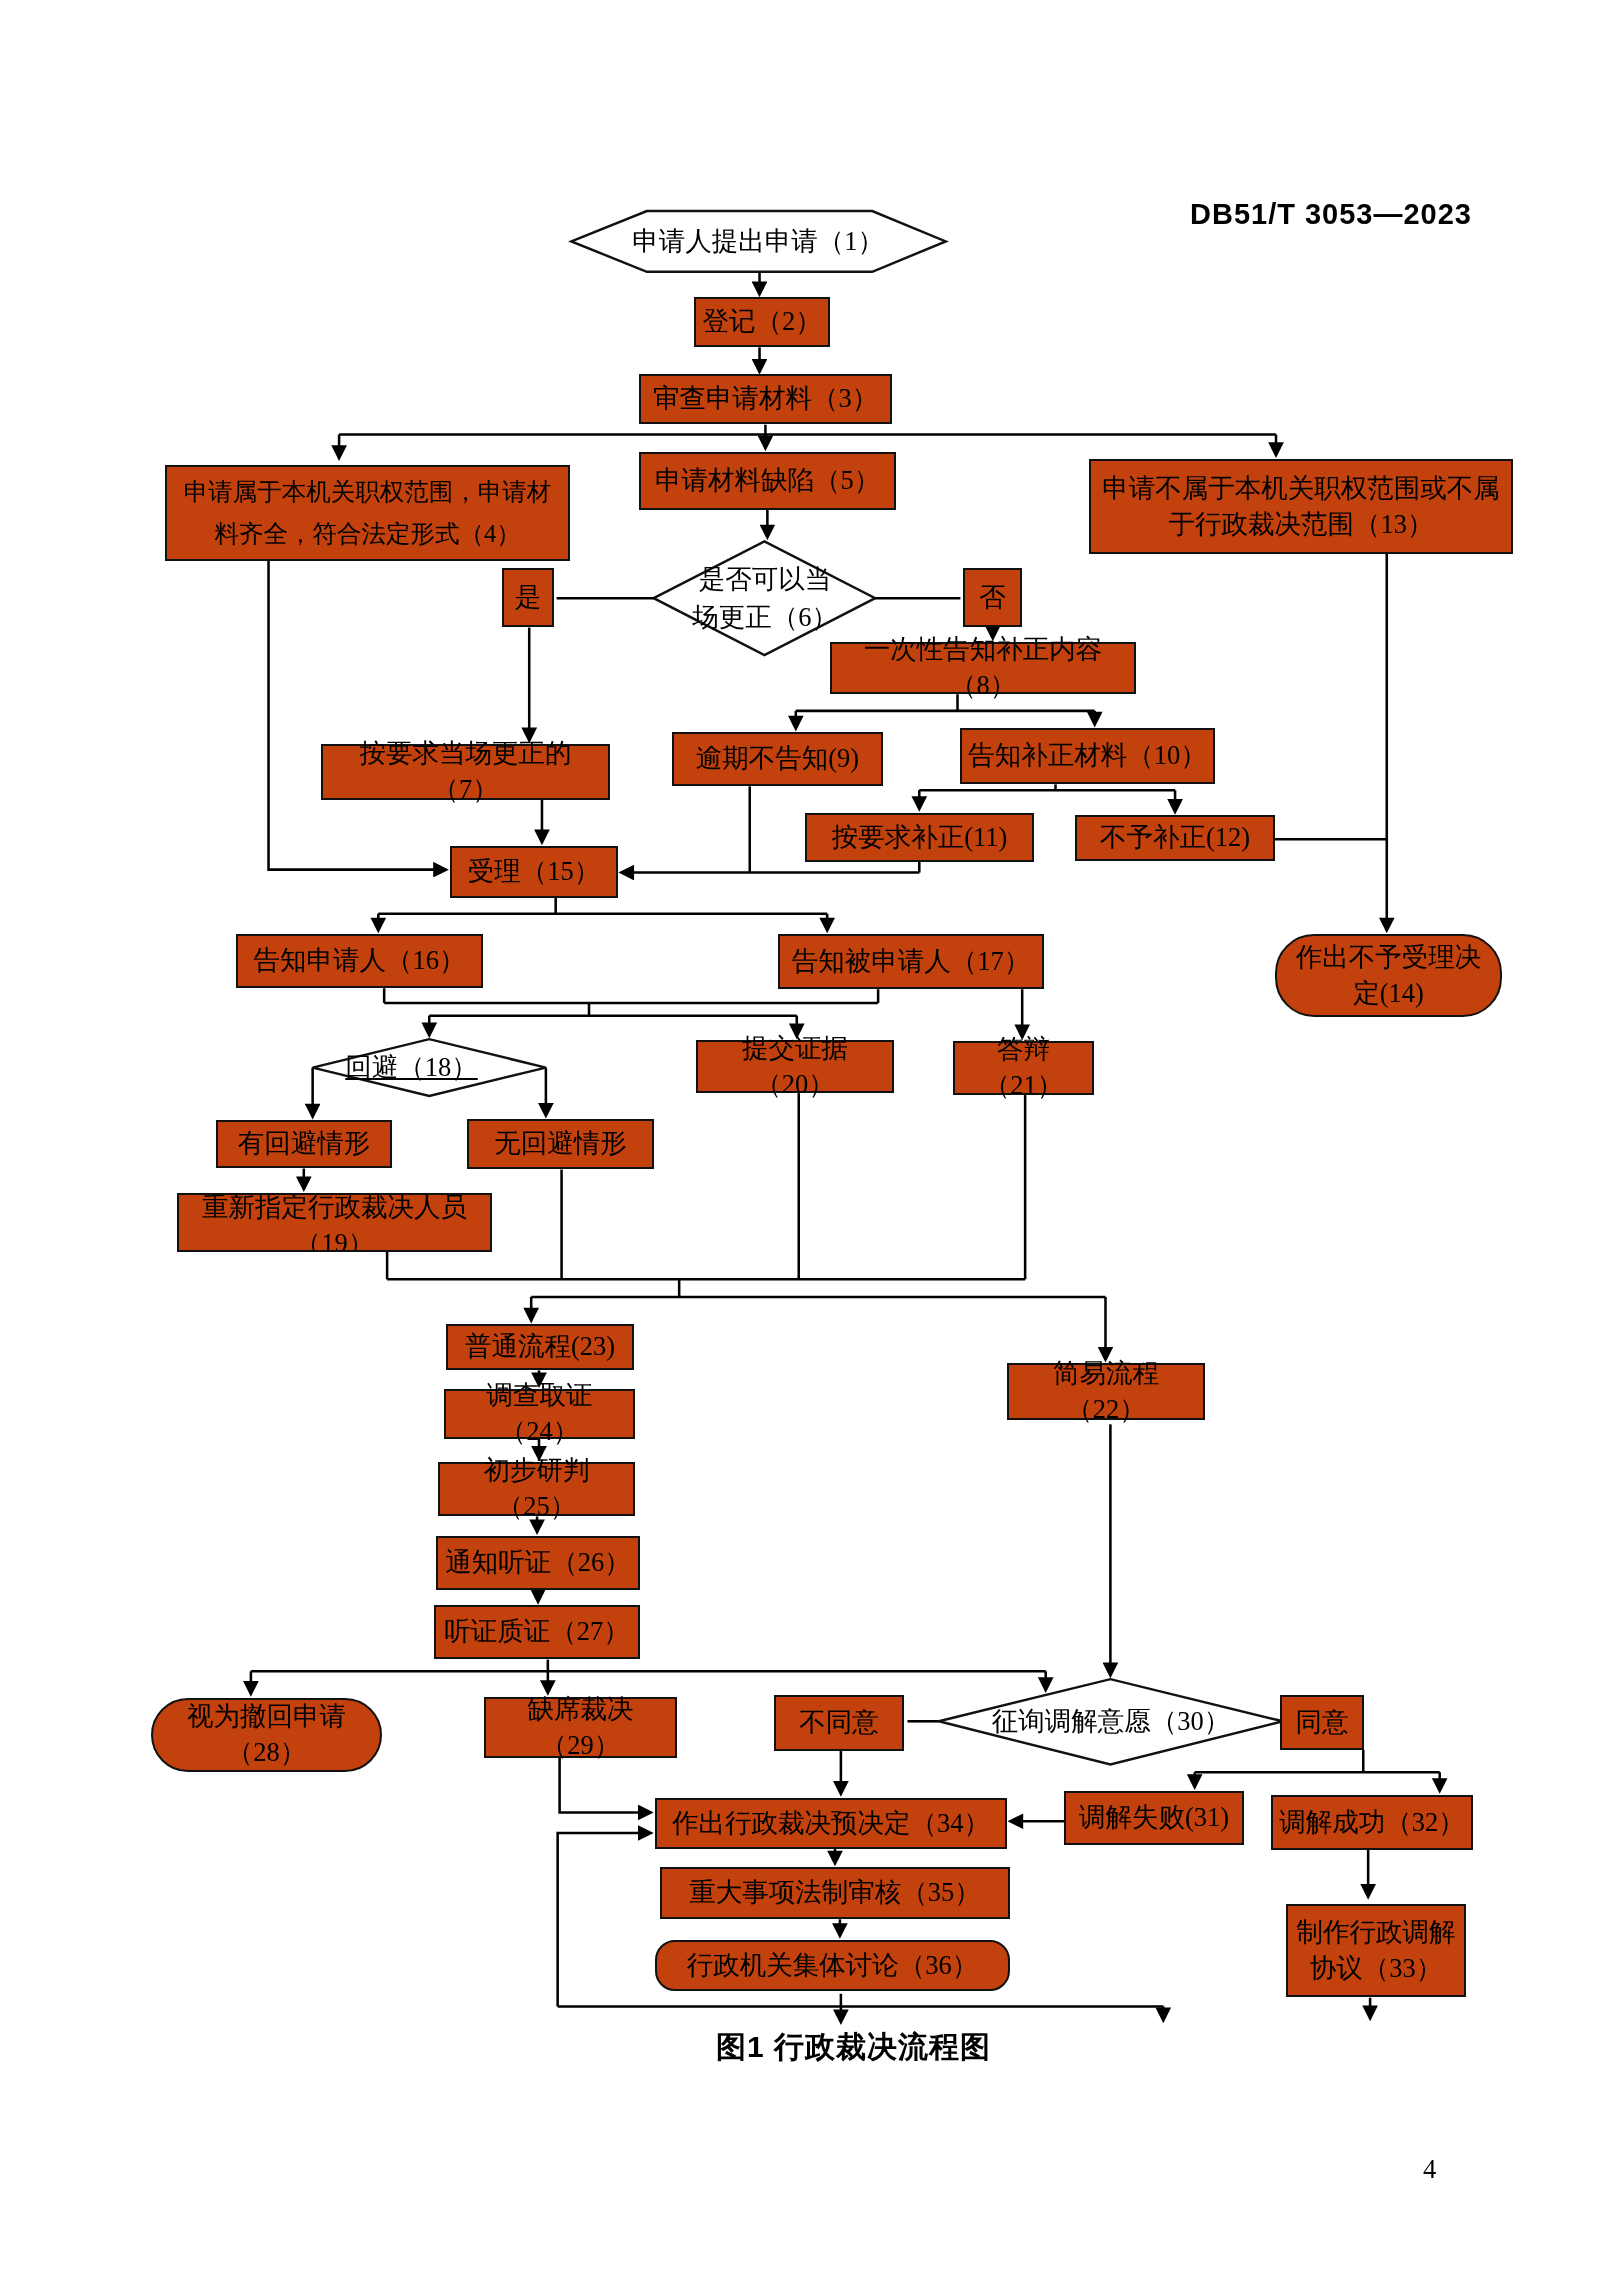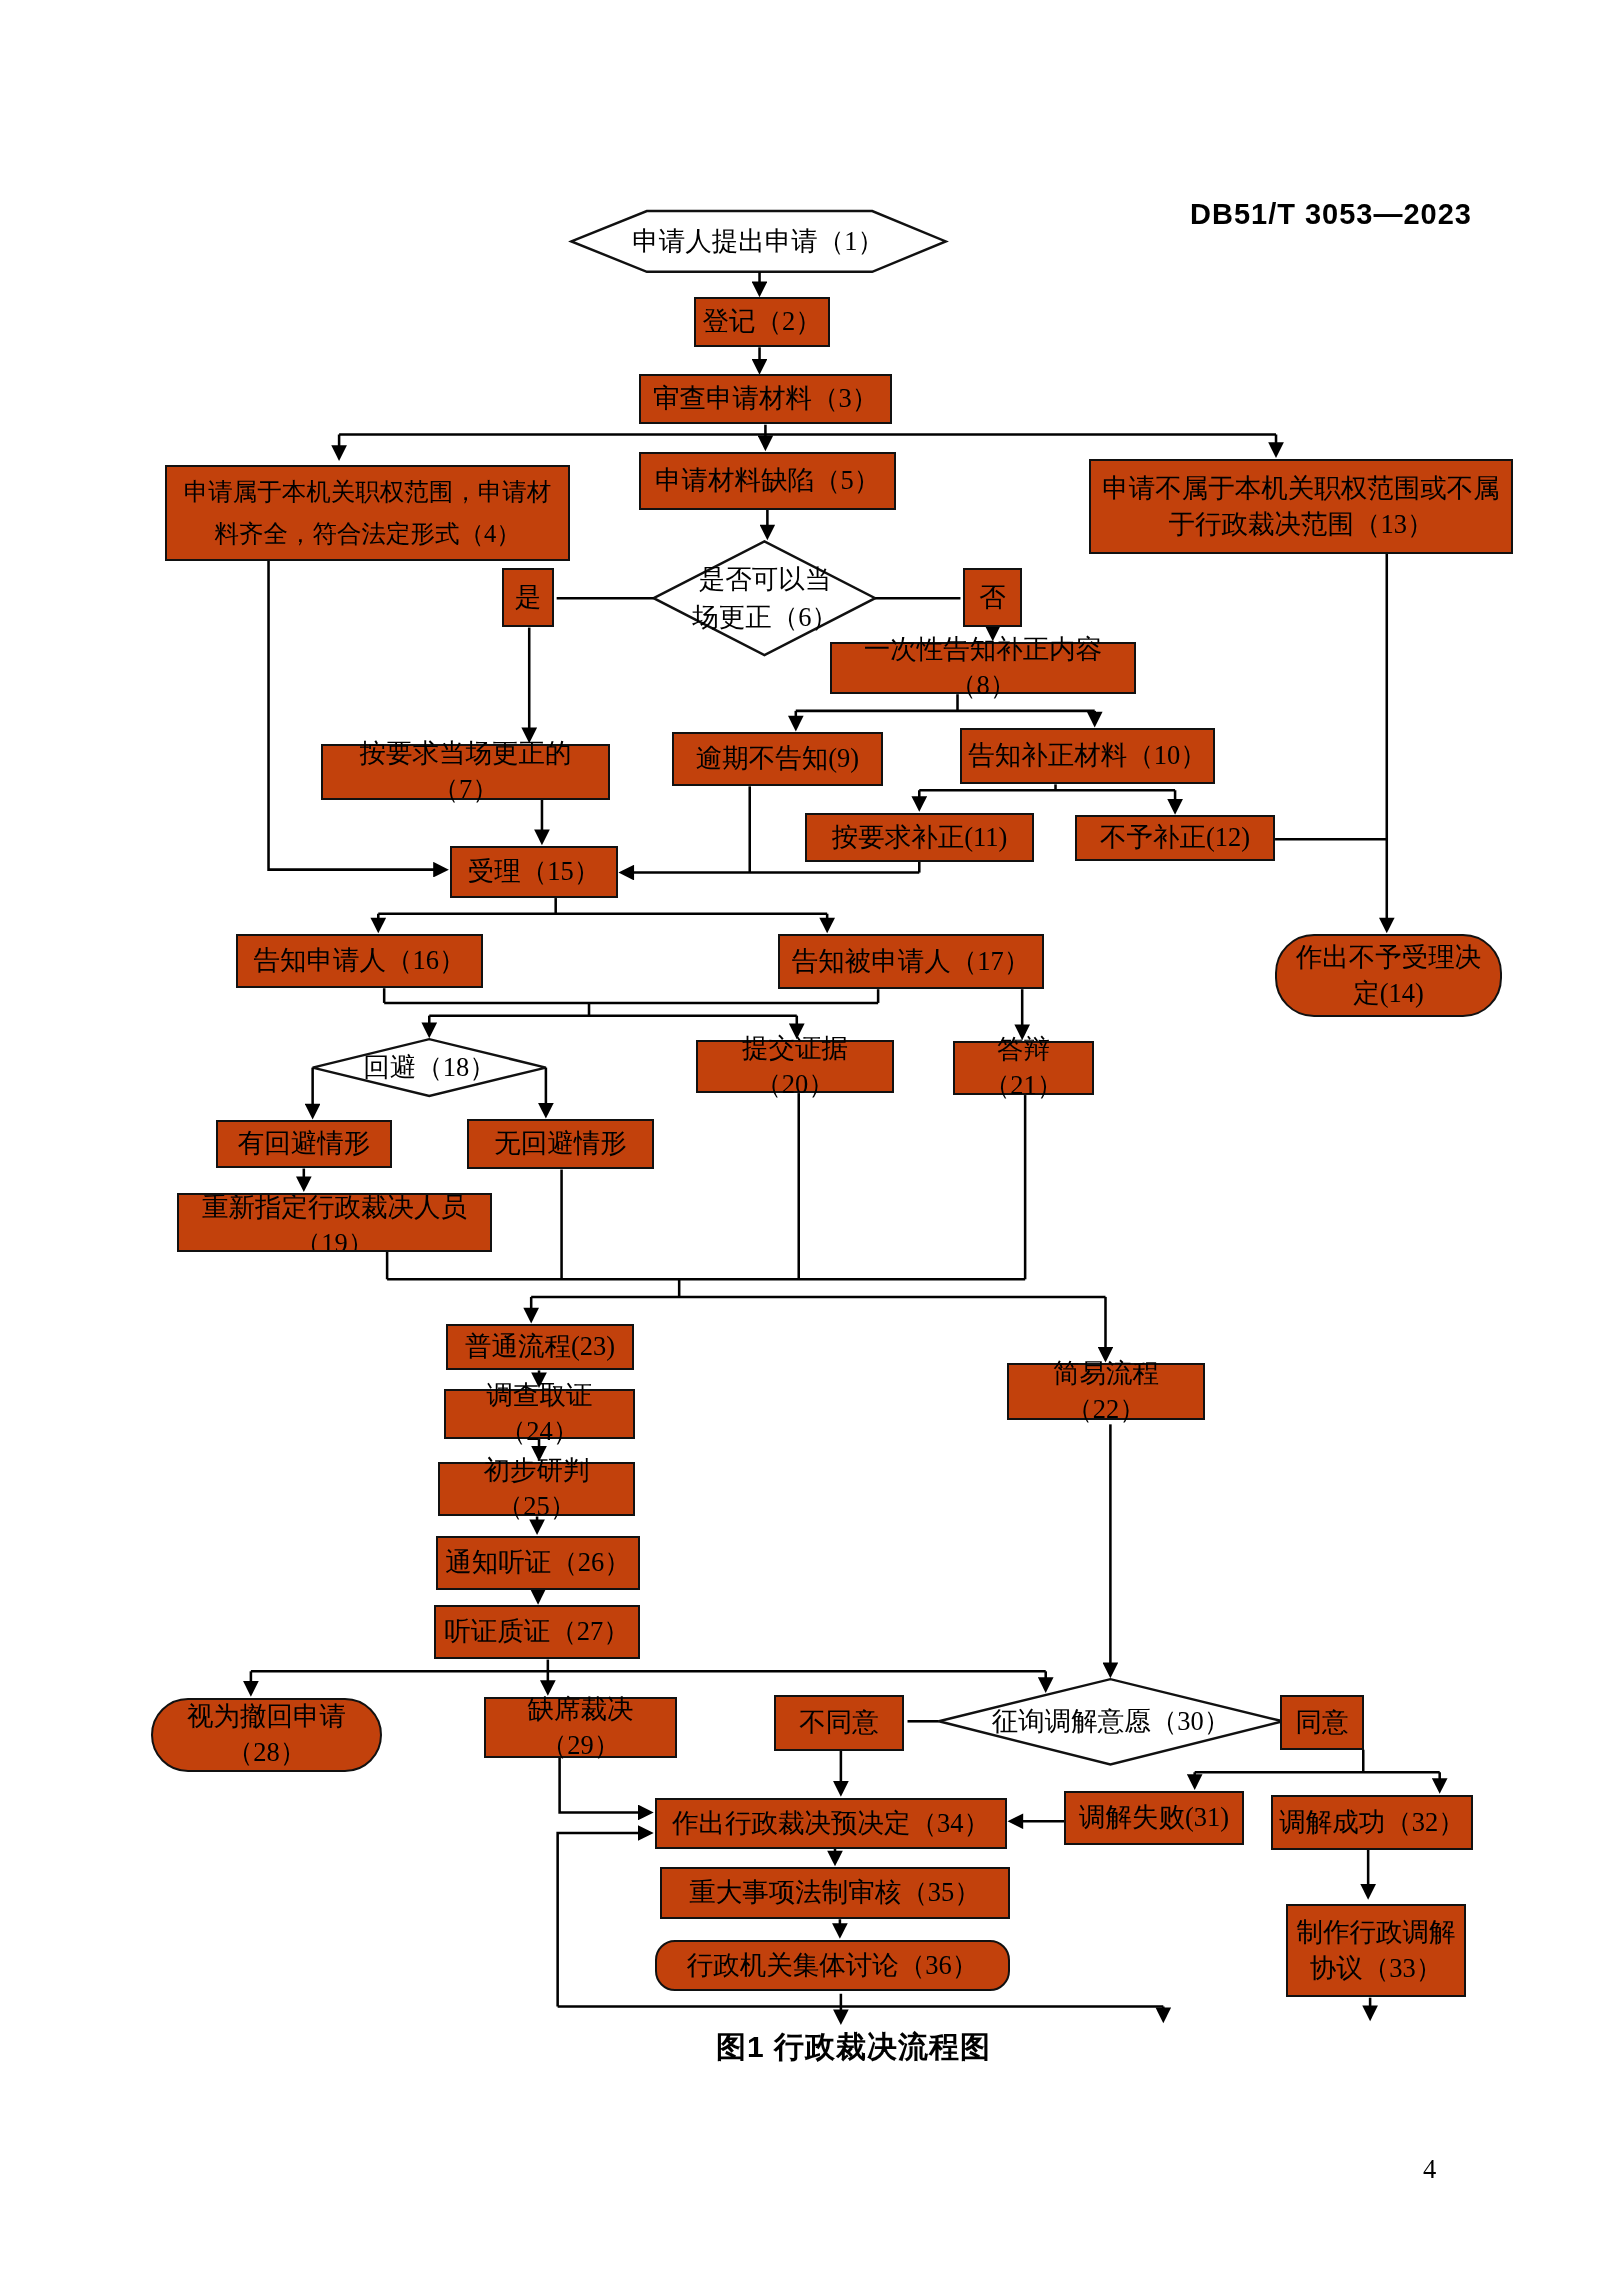--- a/index.html
+++ b/index.html
@@ -148,21 +148,21 @@
       <path d="M1187,2047 L1187,2060" marker-end="url(#ah)"></path>
       <path d="M1396,1887 L1396,1934" marker-end="url(#ah)"></path>
       <path d="M1398,2038 L1398,2058" marker-end="url(#ah)"></path>
     </g>
   </svg>
 
   <div class="shape-label" style="left:571px;top:211px;width:374px;height:61px;">申请人提出申请（1）</div>
   <div class="shape-label" style="left:654px;top:541px;width:222px;height:114px;">
       <span class="wrap-narrow">是否可以当场更正（6）</span>
     </div>
-  <div class="shape-label" style="left:313px;top:1039px;width:233px;height:57px;">回避（18）</div>
+  <div class="shape-label" style="left:295px;top:1039px;width:233px;height:57px;text-decoration:underline;">回避（18）</div>
   <div class="shape-label" style="left:939px;top:1679px;width:344px;height:85px;">征询调解意愿（30）</div>
 
   <div class="node" style="left:694px;top:297px;width:136px;height:50px;">登记（2）</div>
   <div class="node" style="left:639px;top:374px;width:253px;height:50px;">审查申请材料（3）</div>
   <div class="node small4" style="left:165px;top:465px;width:405px;height:96px;">申请属于本机关职权范围，申请材料齐全，符合法定形式（4）</div>
   <div class="node" style="left:639px;top:452px;width:257px;height:58px;">申请材料缺陷（5）</div>
   <div class="node" style="left:1089px;top:459px;width:424px;height:95px;">申请不属于本机关职权范围或不属于行政裁决范围（13）</div>
   <div class="node" style="left:502px;top:568px;width:52px;height:59px;">是</div>
   <div class="node" style="left:963px;top:568px;width:59px;height:59px;">否</div>
   <div class="node" style="left:830px;top:642px;width:306px;height:52px;">一次性告知补正内容（8）</div>

